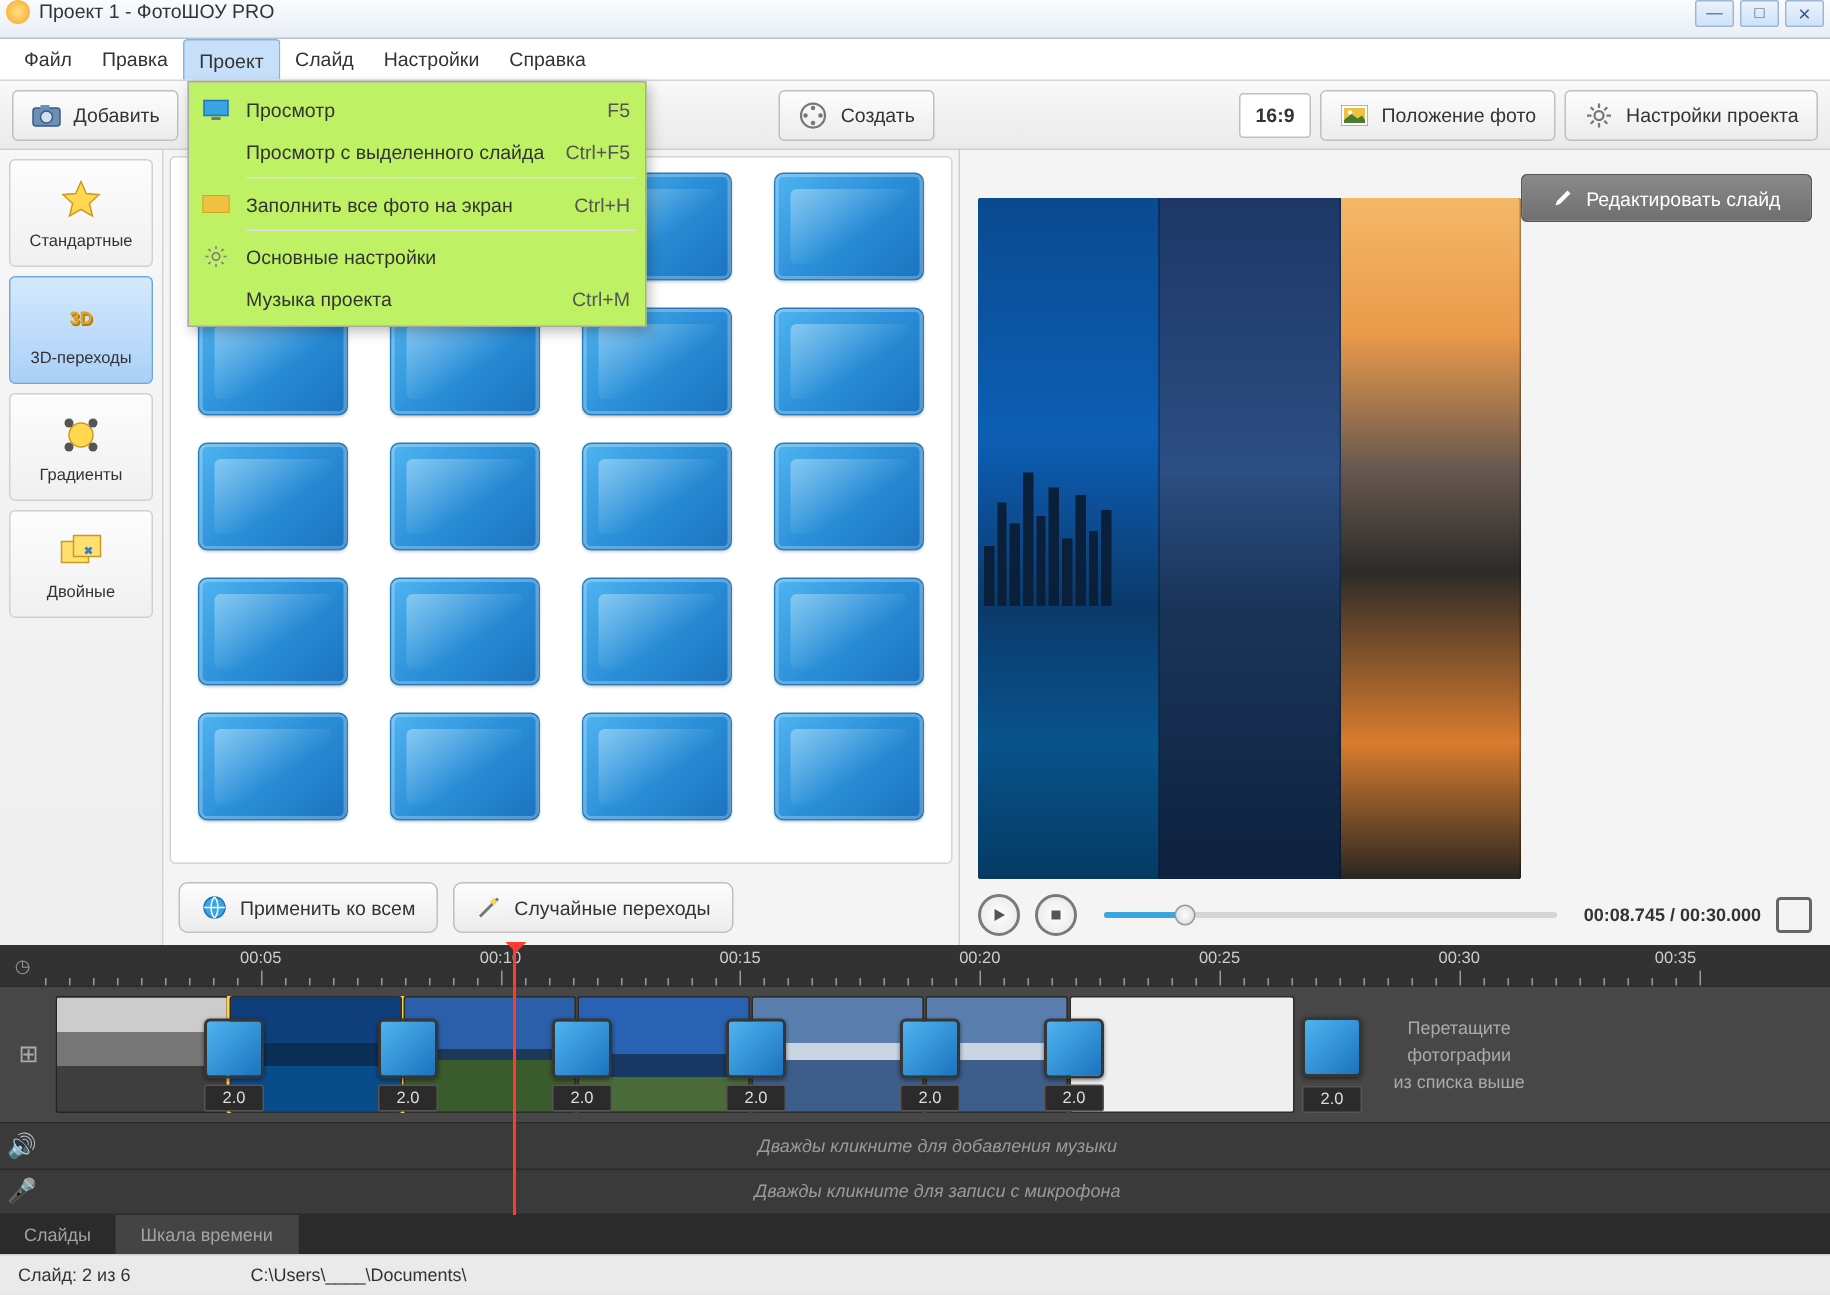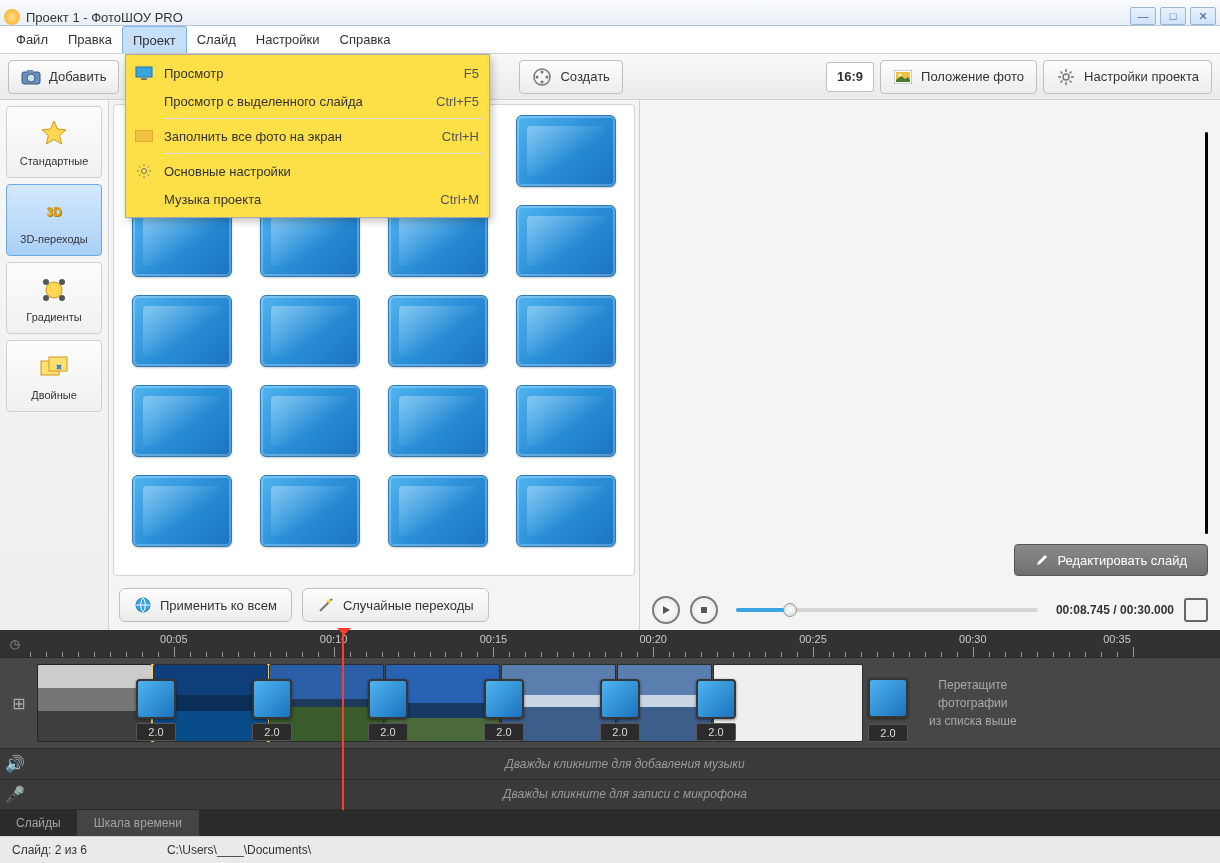--- a/index.html
+++ b/index.html
@@ -1,19 +1,19 @@
 <!DOCTYPE html>
 <html><head>
 <meta charset="utf-8">
 <style>
 * { box-sizing: border-box; margin: 0; padding: 0; font-family: 'Segoe UI', Tahoma, sans-serif; }
 body { width: 1220px; height: 863px; background: #e8e8e8; overflow: hidden; font-size: 12px; color: #333; }
 
 
-.titlebar { height: 26px; background: linear-gradient(#fafcfd,#e7eef5); border-bottom: 1px solid #b8c5d6; display: flex; align-items: flex-end; padding: 0 4px; }
+.titlebar { height: 26px; background: linear-gradient(#fafcfd,#e7eef5); border-bottom: 1px solid #b8c5d6; display: flex; align-items: flex-start; padding: 0 4px; }
 .titlebar .app-icon { width: 16px; height: 16px; background: radial-gradient(#ffe083,#f5a623); border-radius: 50%; margin-right: 6px; }
 .titlebar .title-text { flex: 1; font-size: 13px; color: #333; }
 .win-btns { display: flex; gap: 4px; }
 .win-btn { width: 26px; height: 18px; border: 1px solid #9bb5d4; background: linear-gradient(#eaf2fb,#cfe2f8); border-radius: 2px; display:flex; align-items:center; justify-content:center; color:#3a5f8a; font-size:11px; }
 
 
 .menubar { height: 28px; background: #fff; border-bottom: 1px solid #d4d4d4; display: flex; align-items: stretch; padding-left: 6px; }
 .menubar-item { padding: 0 10px; display: flex; align-items: center; font-size: 13px; cursor: default; }
 .menubar-item.active { background: #c7e0fa; border: 1px solid #7fb4e8; border-bottom: none; border-radius: 3px 3px 0 0; }
 
@@ -39,29 +39,29 @@
 .left-body { display:flex; flex:1; overflow:hidden; }
 .trans-grid-wrap { flex:1; display:flex; flex-direction:column; }
 .trans-grid { flex:1; padding:10px 18px; overflow:auto; background:#fff; border:1px solid #d4d4d4; margin:4px; border-radius:4px; }
 .grid-inner { display:grid; grid-template-columns: repeat(4, 1fr); gap:18px 28px; }
 .trans-thumb { width:100px; height:72px; background: linear-gradient(135deg,#4fb4f0 0%, #2a8fd8 50%, #1b73be 100%); border-radius:6px; border:1px solid #2a7cb8; box-shadow: inset 0 0 0 2px rgba(255,255,255,0.25), 0 1px 2px rgba(0,0,0,0.2); position:relative; }
 .trans-thumb::after { content:""; position:absolute; inset:10px; background: linear-gradient(145deg, rgba(255,255,255,0.35), rgba(255,255,255,0) 60%); border-radius:4px; }
 .bottom-btns { display:flex; gap:10px; padding:8px 10px; }
 .pill-btn { height:34px; padding:0 14px; background: linear-gradient(#fdfdfd,#ececec); border: 1px solid #bfbfbf; border-radius: 6px; display: flex; align-items: center; gap: 8px; font-size: 13px; }
 
 
-.dropdown { position:absolute; top:54px; left:125px; width:365px; background:#fde047; border:1px solid #a9a9a9; box-shadow:2px 3px 8px rgba(0,0,0,0.25); z-index:100; padding:4px 0; }
+.dropdown { position:absolute; top:54px; left:125px; width:306px; background:#bef264; border:1px solid #a9a9a9; box-shadow:2px 3px 8px rgba(0,0,0,0.25); z-index:100; padding:4px 0; }
 .dd-item { display:flex; align-items:center; height:28px; padding:0 10px 0 6px; font-size:13px; }
 .dd-ic { width:24px; height:20px; display:flex; align-items:center; justify-content:center; margin-right:8px; }
 .dd-label { flex:1; }
 .dd-short { color:#555; }
 .dd-sep { height:1px; background:#dedede; margin:3px 6px 3px 38px; }
 
 
-.preview-area { flex:1; display:flex; flex-direction:column; padding:6px 12px 4px;align-items:flex-end; }
+.preview-area { flex:1; display:flex; flex-direction:row; padding:6px 12px 4px; }
 .preview-img { flex:1; min-height:280px; margin-top:26px; background:#000; border-radius:2px; position:relative; overflow:hidden; display:flex; }
 .pi-slice { flex:1; border-right:1px solid rgba(0,0,0,0.3); }
 .s1 { background: linear-gradient(#0a4a8f 0%, #0d5eb5 35%, #0b3a6b 60%, #08538c 80%, #063a63 100%); }
 .s2 { background: linear-gradient(#1d3766 0%, #2c4e82 40%, #1a3459 60%, #0e223f 100%); }
 .s3 { background: linear-gradient(#f4b868 0%, #e99a4a 20%, #66574f 40%, #2d2b28 55%, #d97c2e 80%, #2a2622 100%); }
 .skyline { position:absolute; bottom:40%; left:0; width:33%; height:22%; display:flex; align-items:flex-end; gap:2px; padding:0 4px; }
 .skyline div { background:#0a1f3a; width:6%; }
 .edit-slide { display:flex; justify-content:center; padding:10px 0; }
 .edit-btn { height:32px; padding:0 20px; background:linear-gradient(#8a8a8a,#6f6f6f); border:1px solid #555; border-radius:4px; color:#fff; display:flex; align-items:center; gap:8px; font-size:13px; }
 

